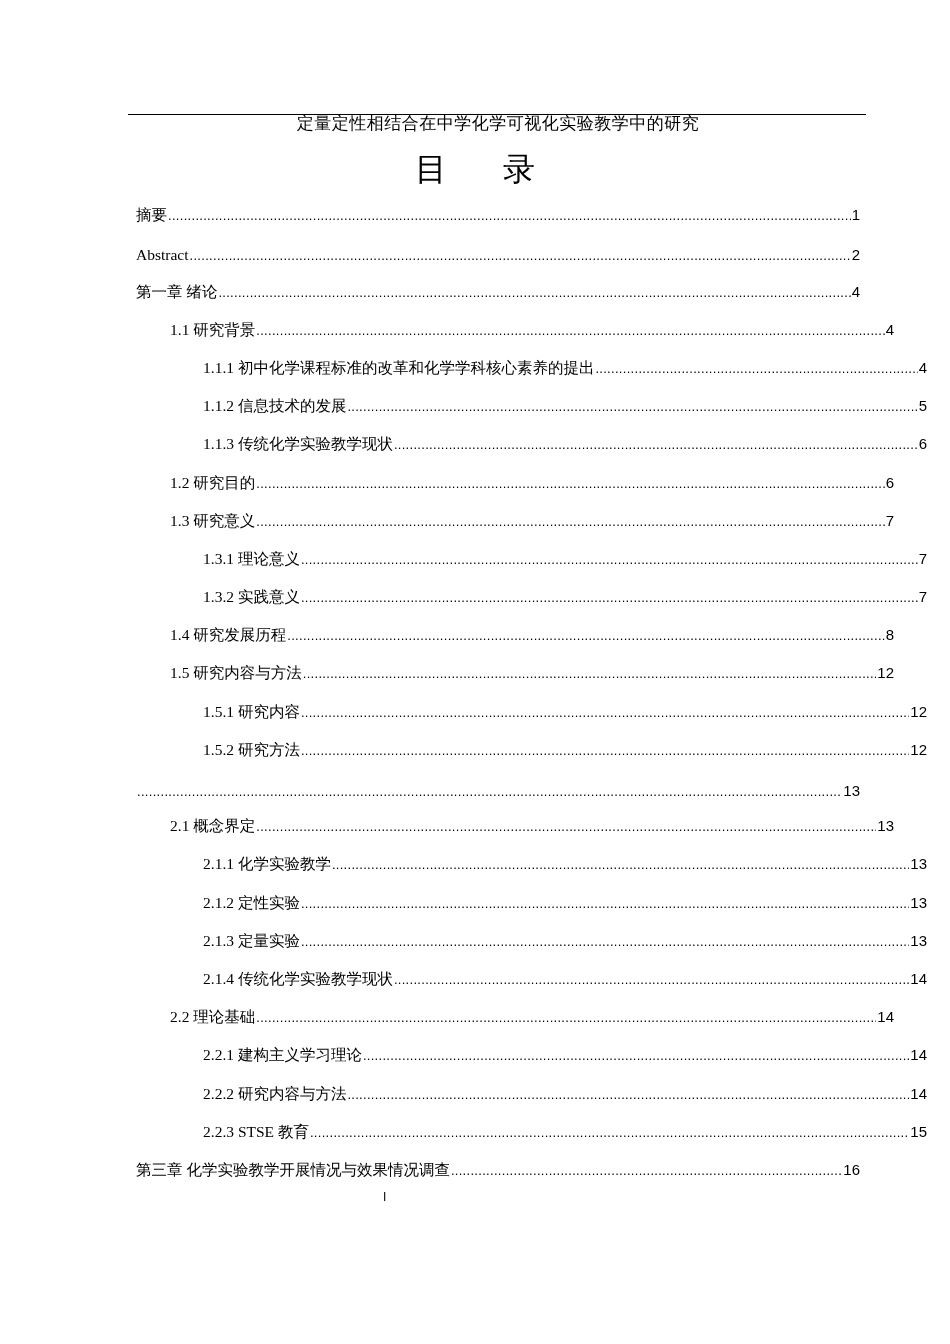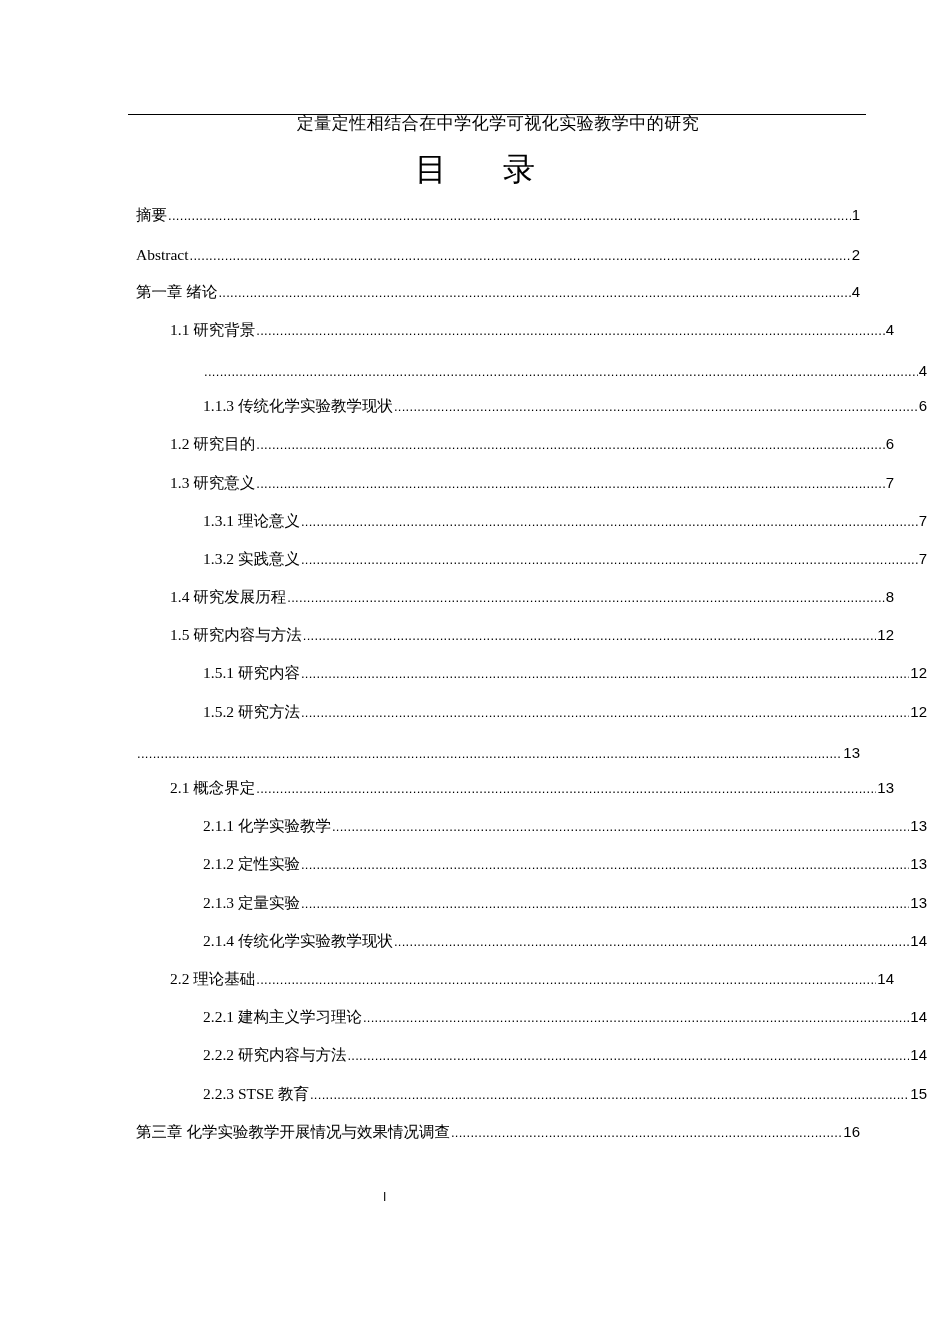--- a/index.html
+++ b/index.html
@@ -61,26 +61,34 @@
     </div>
     <div class="toc-row l2">
       <div class="inner">
         <span class="toc-label">1.1 研究背景</span>
         <span class="toc-dots"></span>
         <span class="toc-page">4</span>
       </div>
     </div>
     <div class="toc-row l3">
       <div class="inner">
+        <span class="toc-label">1.1.1 初中化学课程标准的改革和化学学科核心素养的提出</span>
         <span class="toc-dots"></span>
         <span class="toc-page">4</span>
       </div>
     </div>
     <div class="toc-row l3">
       <div class="inner">
+        <span class="toc-label">1.1.2 信息技术的发展</span>
+        <span class="toc-dots"></span>
+        <span class="toc-page">5</span>
+      </div>
+    </div>
+    <div class="toc-row l3">
+      <div class="inner">
         <span class="toc-label">1.1.3 传统化学实验教学现状</span>
         <span class="toc-dots"></span>
         <span class="toc-page">6</span>
       </div>
     </div>
     <div class="toc-row l2">
       <div class="inner">
         <span class="toc-label">1.2 研究目的</span>
         <span class="toc-dots"></span>
         <span class="toc-page">6</span>

